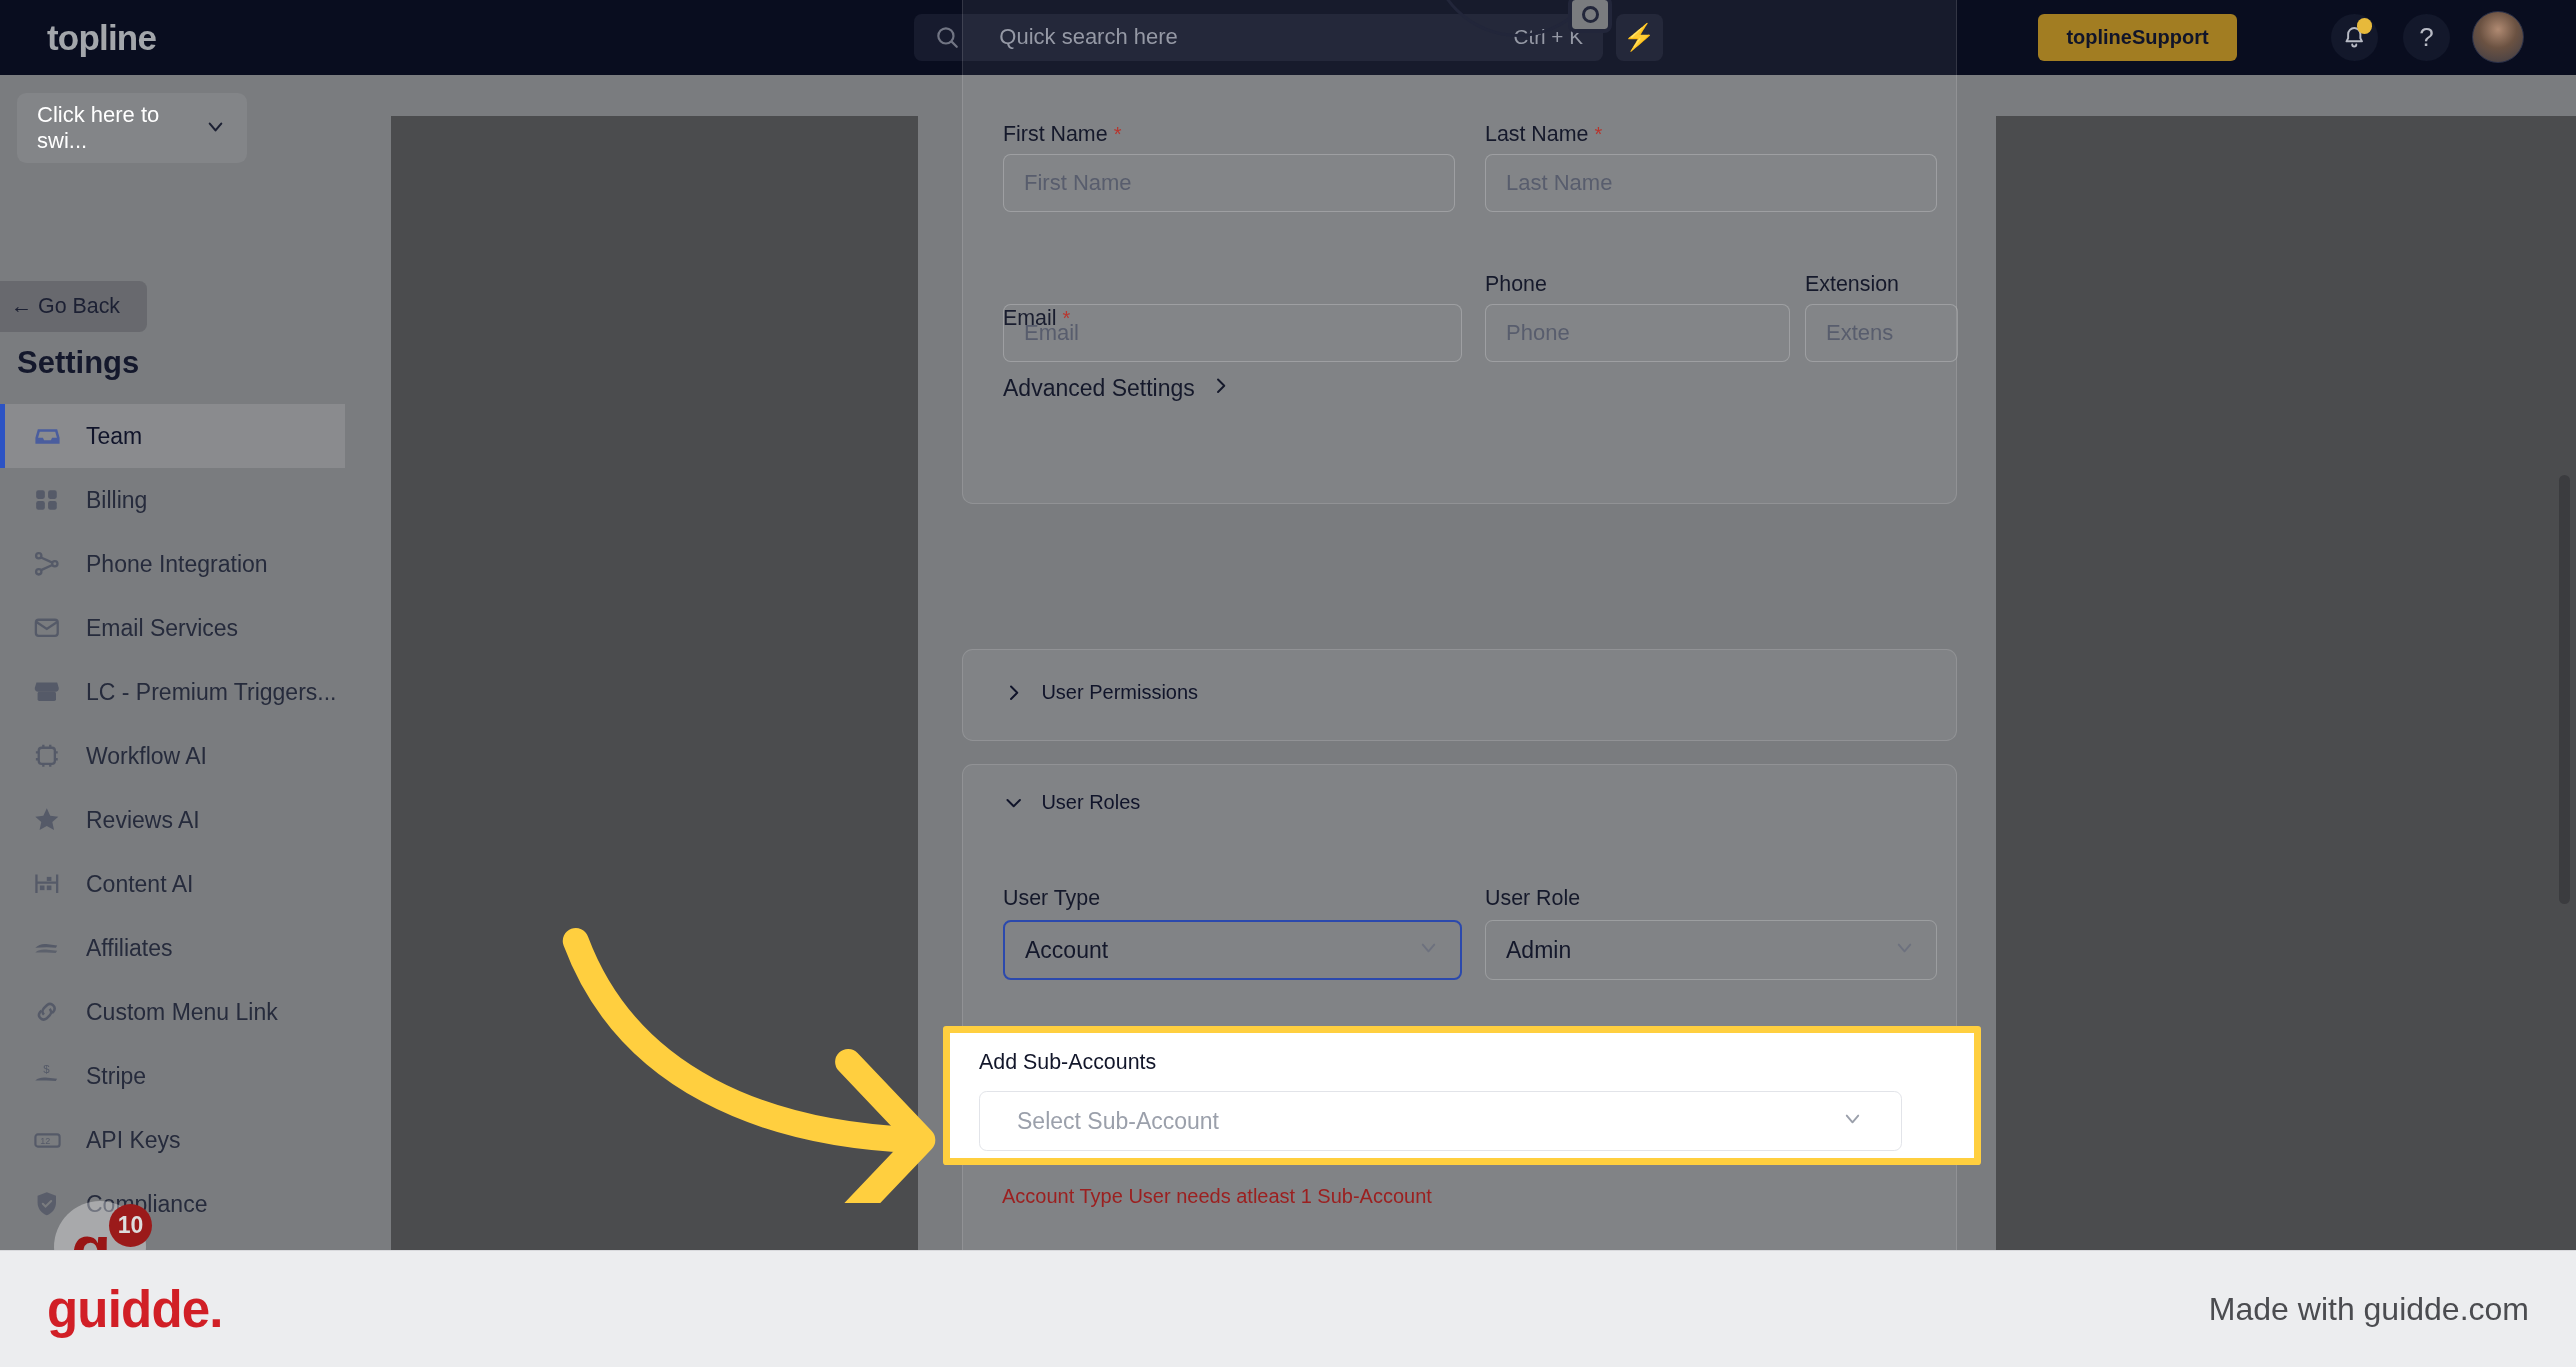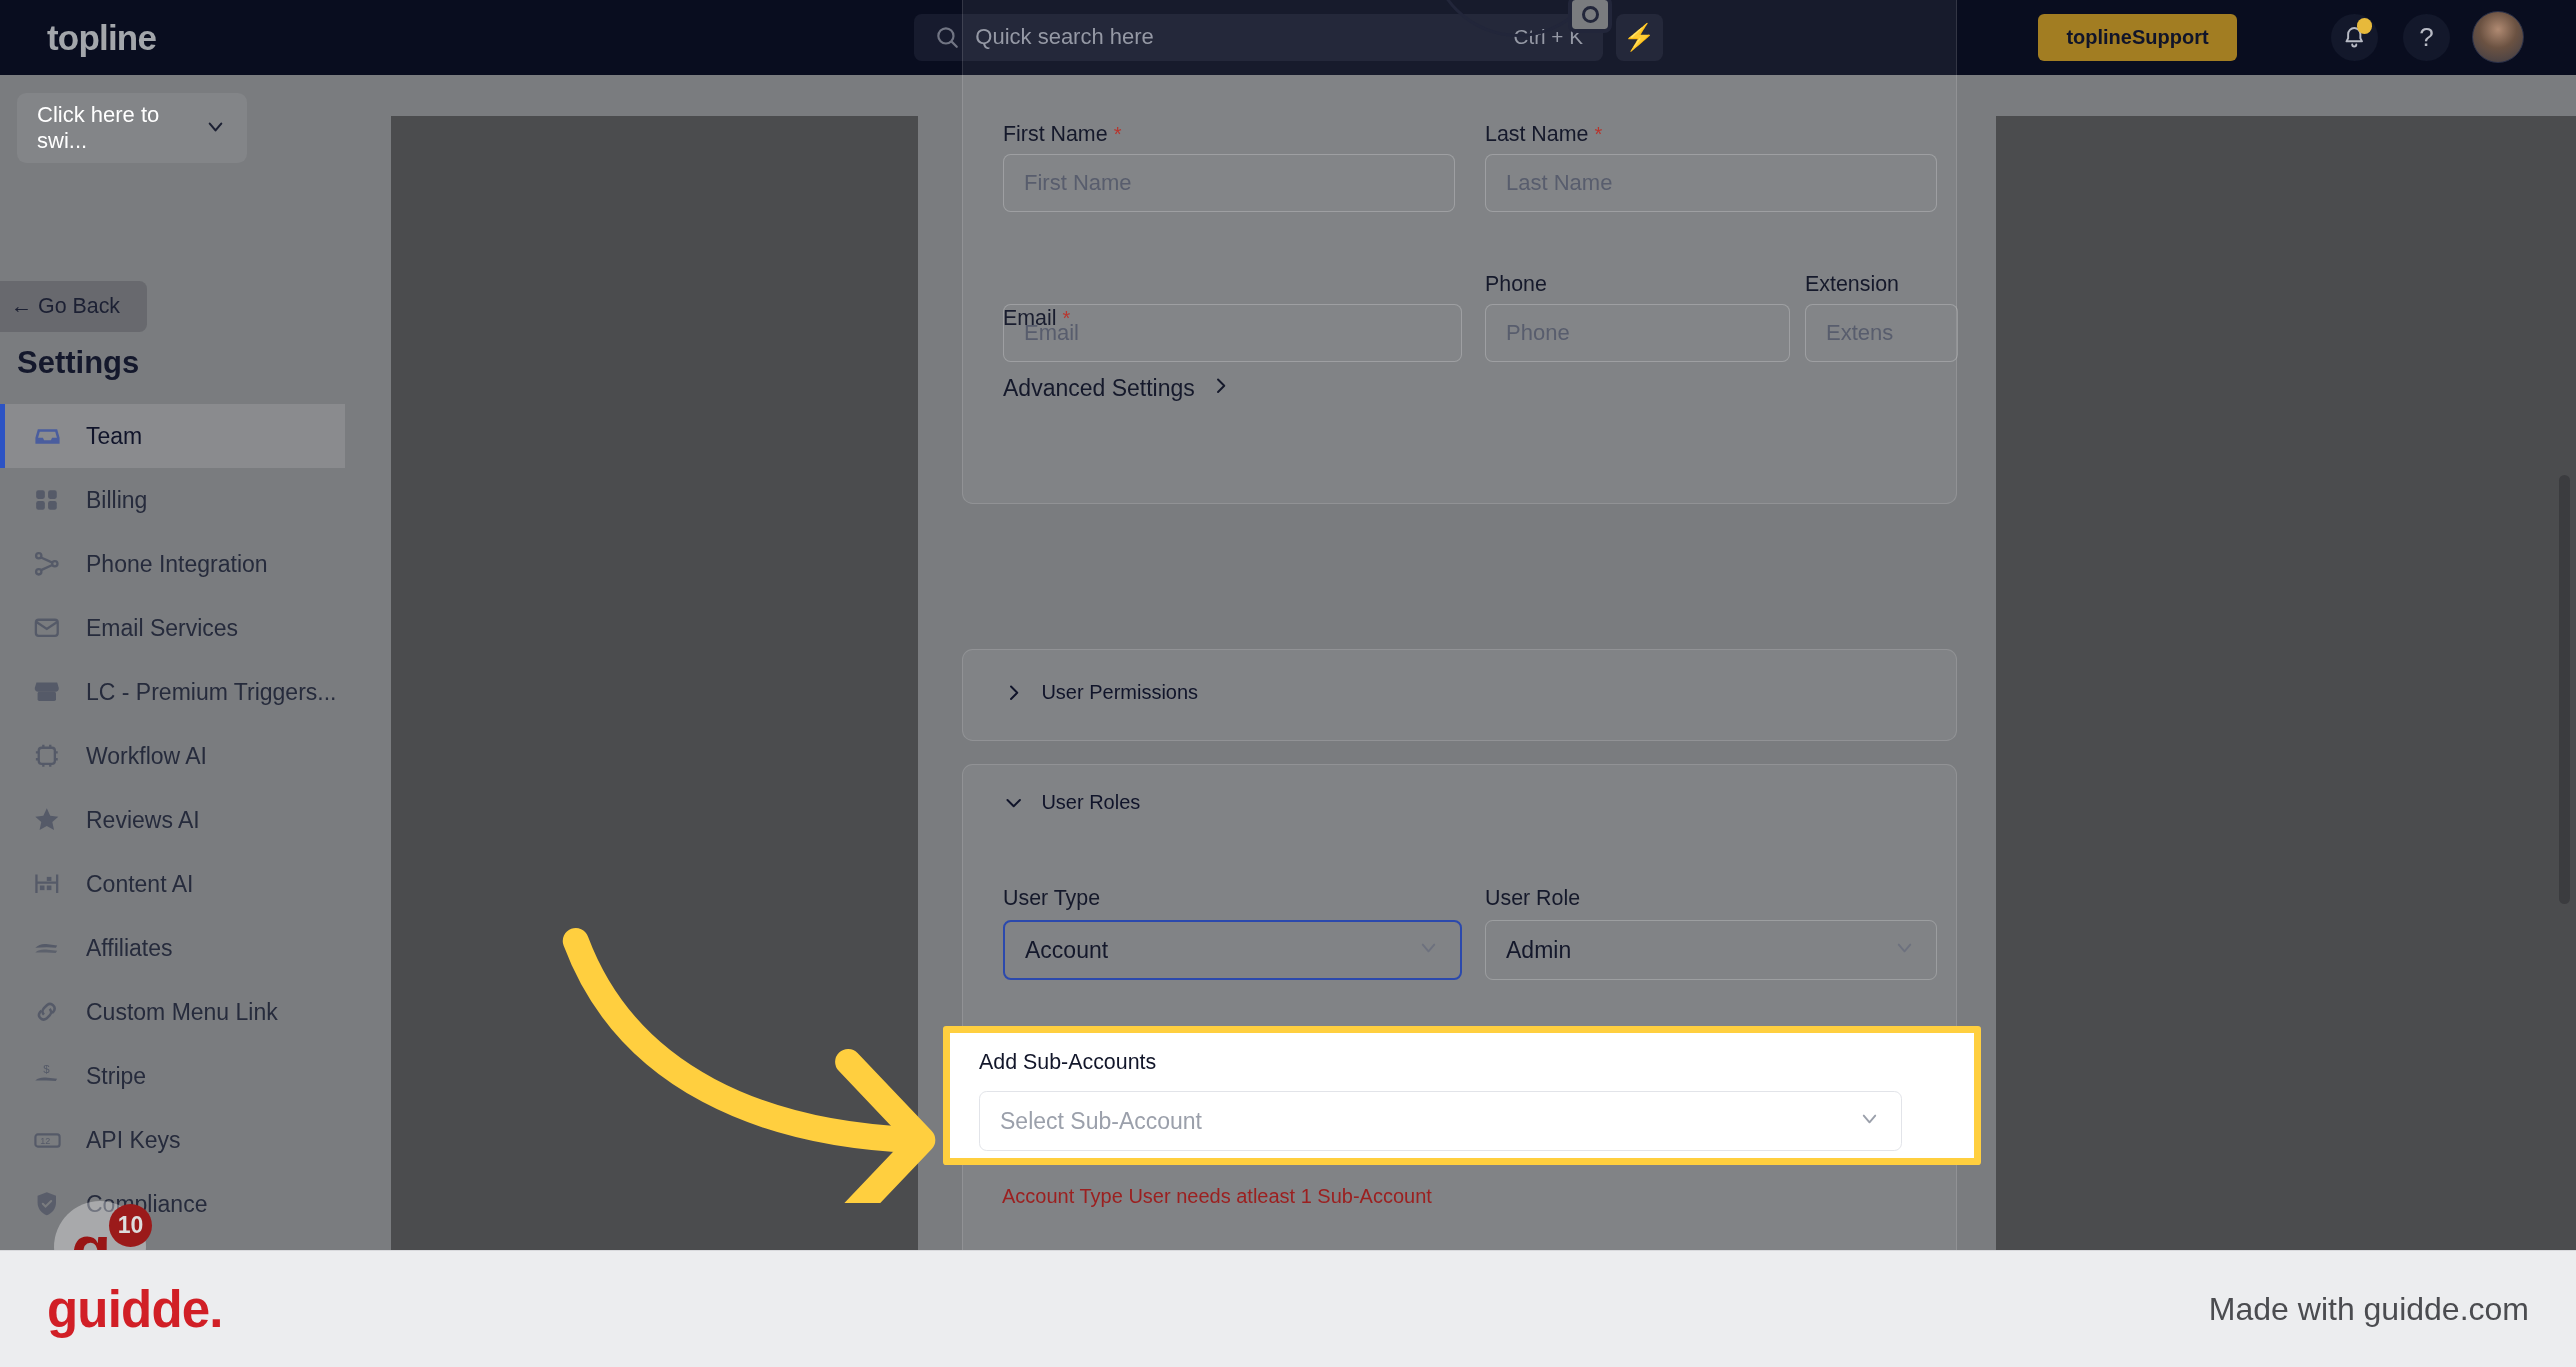--- a/index.html
+++ b/index.html
@@ -20,20 +20,21 @@
   .logo {
     margin-left: 47px; font-size: 35px; font-weight: 700;
     letter-spacing: -0.8px; color: #a3a6ab;
   }
   .searchwrap {
     position: absolute; left: 914px; top: 13.8px;
     width: 689px; height: 47px;
     display: flex; align-items: center;
     background: #171b2e; border-radius: 7.7px;
     padding: 0 20px;
+    gap: 24px;
   }
   .search-icon { width: 26px; height: 26px; flex: 0 0 26px; opacity: .75; }
   .search-ph {
     flex: 1 1 auto; margin-left: 15.3px;
     font-size: 22px; color: #8f93a0;
   }
   .search-kbd { font-size: 20.7px; color: #8f93a0; }
   .bolt-btn {
     position: absolute; left: 1616px; top: 13.8px;
     width: 47px; height: 47px; border-radius: 7.7px;
@@ -212,21 +213,21 @@
   }
   .hl-label {
     position: absolute; left: 29px; top: 17px;
     font-size: 21.4px; color: #12162a; font-weight: 500;
   }
   .hl-select {
     position: absolute; left: 29px; top: 58px;
     width: 923px; height: 60px;
     border: 1.5px solid #e2e4e9; border-radius: 7.7px;
     background: #fff;
-    display: flex; align-items: center; padding: 0 20px;
+    display: flex; align-items: center; padding: 0 37px;
     font-size: 23px; color: #9ba0ab;
   }
   .hl-select .caret { margin-left: auto; color: #9ba0ab; }
 
   .err-text {
     position: absolute; left: 1002px; top: 1185px;
     font-size: 20px; color: #9b2020;
     z-index: 45;
   }
 

